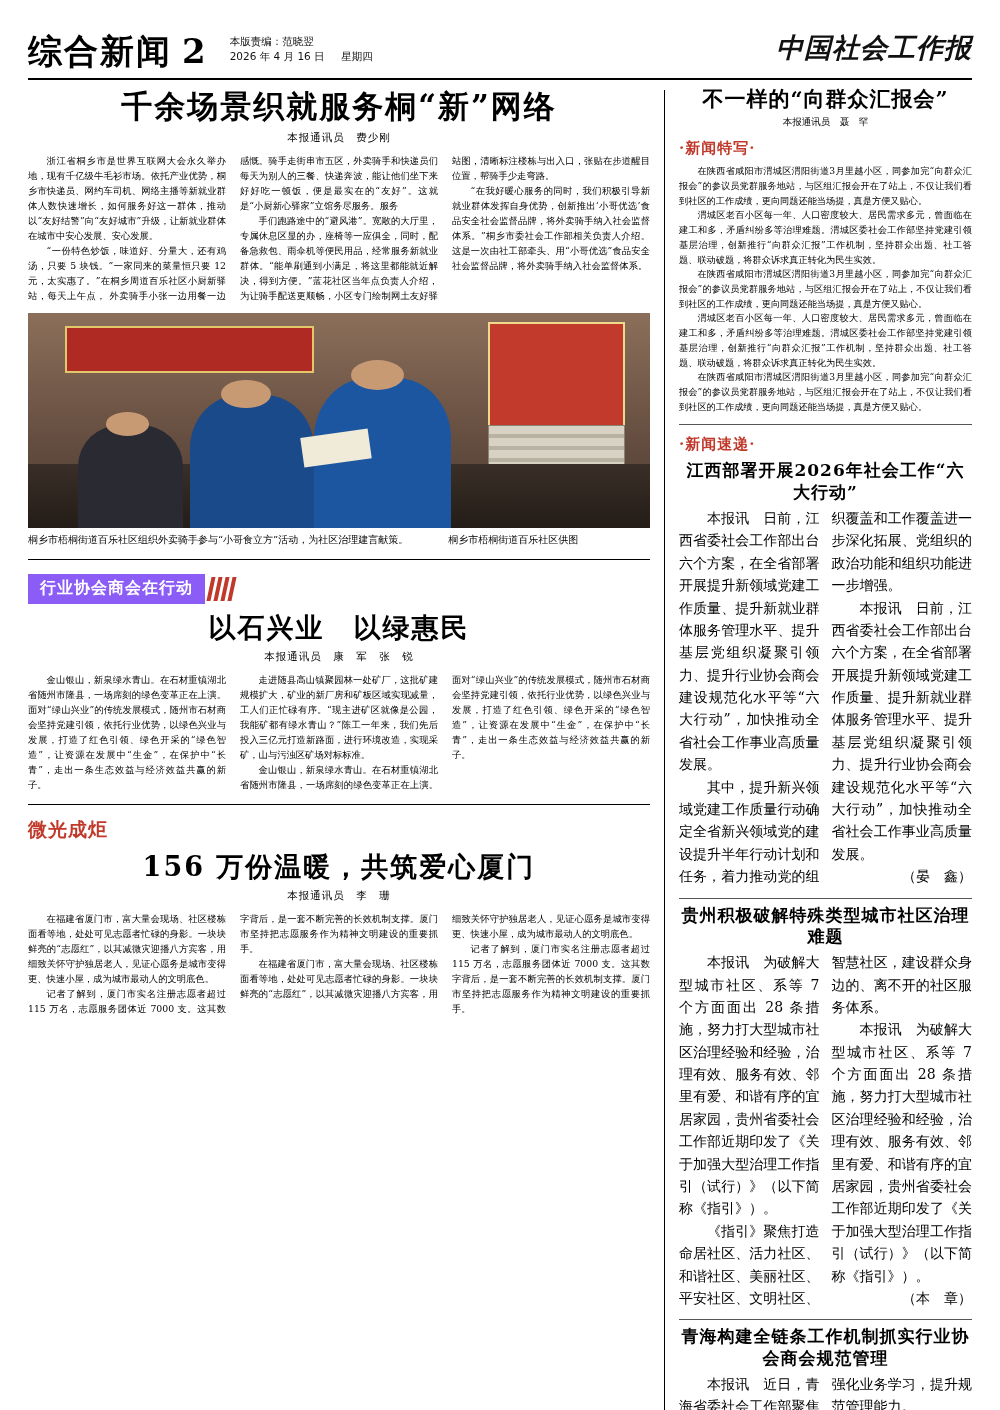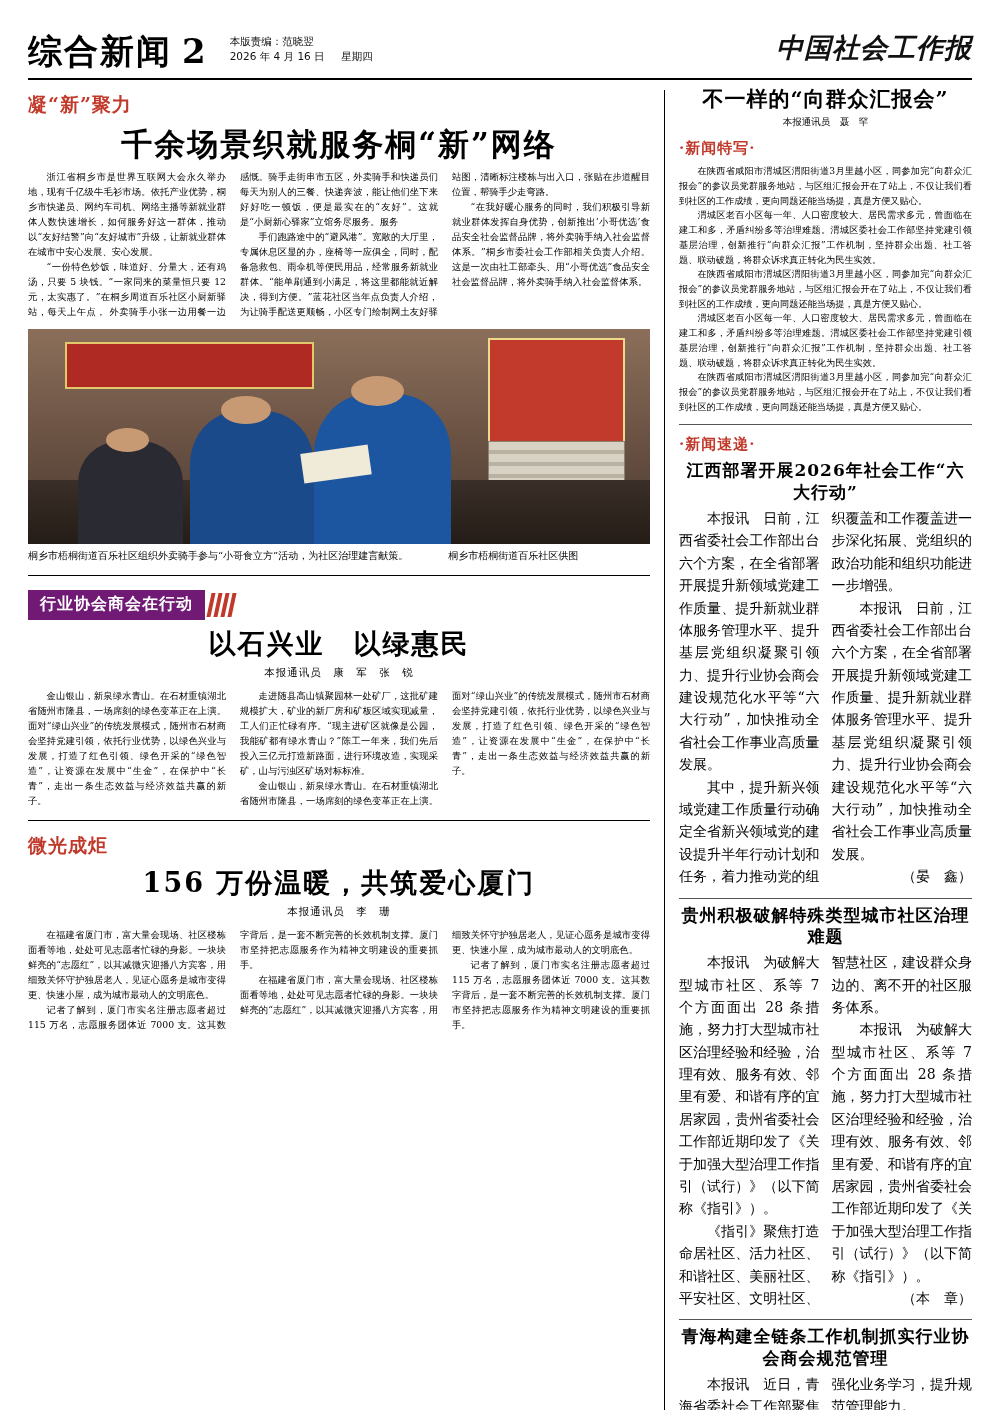--- a/index.html
+++ b/index.html
@@ -145,21 +145,21 @@
     margin-bottom: 7px;
   }
 
   
   .banner {
     display: flex;
     align-items: center;
     margin: 14px 0 4px 0;
   }
   .banner-label {
-    background: #701a75;
+    background: #8b5cf6;
     color: #fff;
     font-family: Liberation Sans, sans-serif;
     font-weight: bold;
     font-size: 16px;
     padding: 4px 12px 5px 12px;
     letter-spacing: 1px;
   }
   .banner-stripes {
     margin-left: 4px;
     display: flex;
@@ -307,22 +307,22 @@
     </div>
     <div class="mh-spacer"></div>
     <div class="mh-brand">中国社会工作报</div>
   </div>
   <hr class="rule-main">
 
   <div class="body-wrap">
 
     <div class="col-left">
 
-      <div class="kicker">凝“新”聚力</div>
       <div class="headline">千余场景织就服务桐“新”网络</div>
+      <div class="byline">本报通讯员　费少刚</div>
 
       <div class="cols3">
         <p>浙江省桐乡市是世界互联网大会永久举办地，现有千亿级牛毛衫市场。依托产业优势，桐乡市快递员、网约车司机、网络主播等新就业群体人数快速增长，如何服务好这一群体，推动以“友好结警”向“友好城市”升级，让新就业群体在城市中安心发展、安心发展。</p>
         <p>“一份特色炒饭，味道好、分量大，还有鸡汤，只要 5 块钱。”一家同来的菜量恒只要 12 元，太实惠了。”在桐乡周道百乐社区小厨新驿站，每天上午点， 外卖骑手小张一边用餐一边感慨。骑手走街串市五区，外卖骑手和快递员们每天为别人的三餐、快递奔波，能让他们坐下来好好吃一顿饭，便是最实在的“友好”。这就是“小厨新心驿家”立馆务尽服务。服务</p>
         <p>手们跑路途中的“避风港”。宽敞的大厅里，专属休息区显的办，座椅等一应俱全，同时，配备急救包、雨伞机等便民用品，经常服务新就业群体。“能单刷通到小满足，将这里都能就近解决，得到方便。”蓝花社区当年点负责人介绍，为让骑手配送更顺畅，小区专门绘制网土友好驿站图，清晰标注楼栋与出入口，张贴在步道醒目位置，帮骑手少走弯路。</p>
         <p>“在我好暖心服务的同时，我们积极引导新就业群体发挥自身优势，创新推出‘小哥优选’食品安全社会监督品牌，将外卖骑手纳入社会监督体系。”桐乡市委社会工作部相关负责人介绍。这是一次由社工部牵头、用“小哥优选”食品安全社会监督品牌，将外卖骑手纳入社会监督体系。</p>
       </div>
 
       <div style="display:flex; gap:14px; margin-top:6px;">
         <div style="flex:1;">

